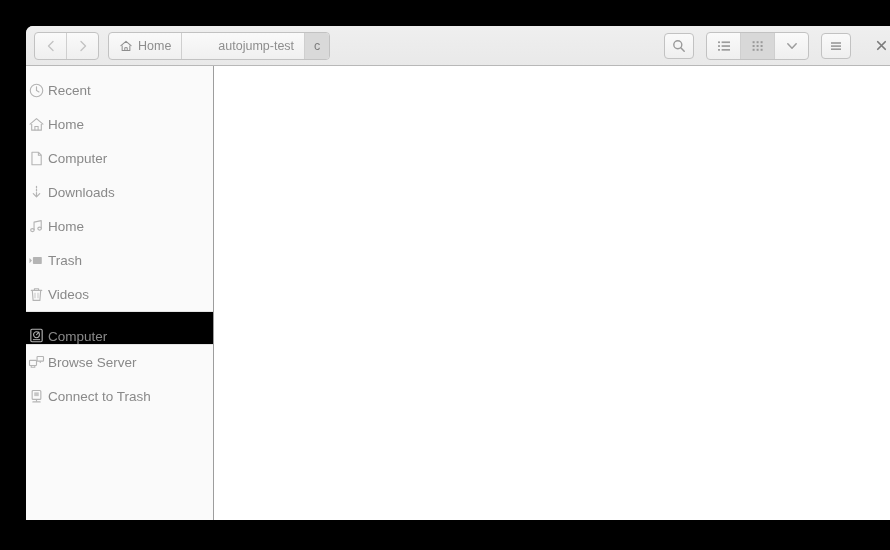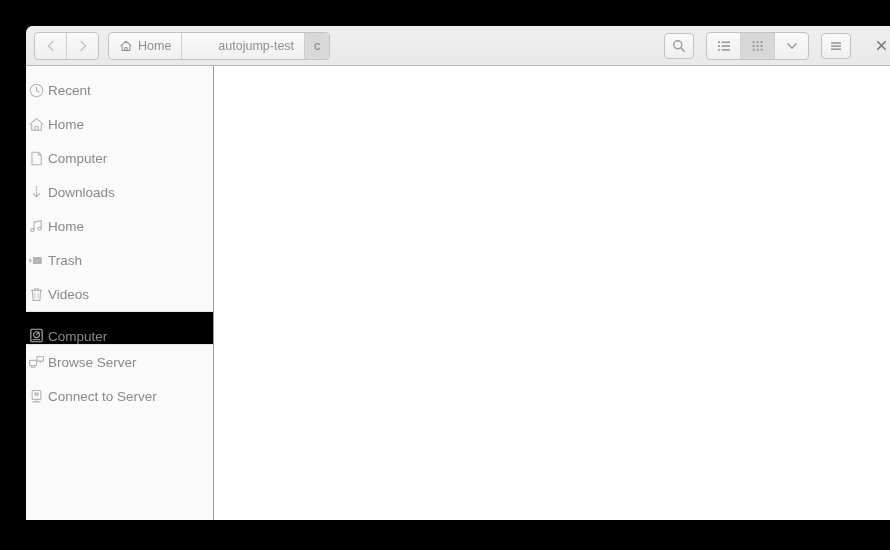--- a/index.html
+++ b/index.html
@@ -433,21 +433,21 @@
 
         <div class="side-item">
           <span class="side-icon">
             <svg width="17" height="17" viewBox="0 0 18 18">
               <rect x="4.4" y="2.6" width="9.2" height="9.4" rx="1.0" fill="none" stroke="#b4b4b4" stroke-width="1.2"></rect>
               <rect x="6.6" y="4.6" width="4.8" height="4.0" fill="#c6c6c6"></rect>
               <path d="M9 12.2 V14.4" stroke="#b4b4b4" stroke-width="1.2"></path>
               <path d="M5.2 14.8 H12.8" stroke="#b4b4b4" stroke-width="1.3" stroke-linecap="round"></path>
             </svg>
           </span>
-          <span class="side-label">Connect to Server</span>
+          <span class="side-label">Connect to Trash</span>
         </div>
 
       </div>
 
       <div class="content">
         <span></span>
       </div>
 
     </div>
   </div>

